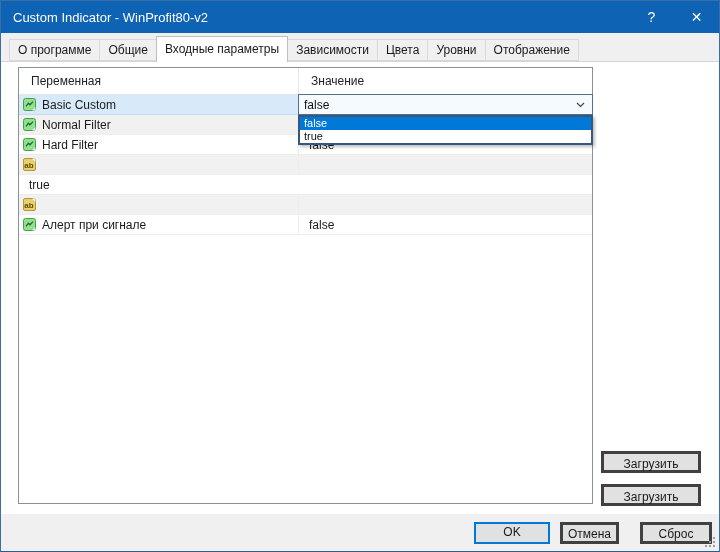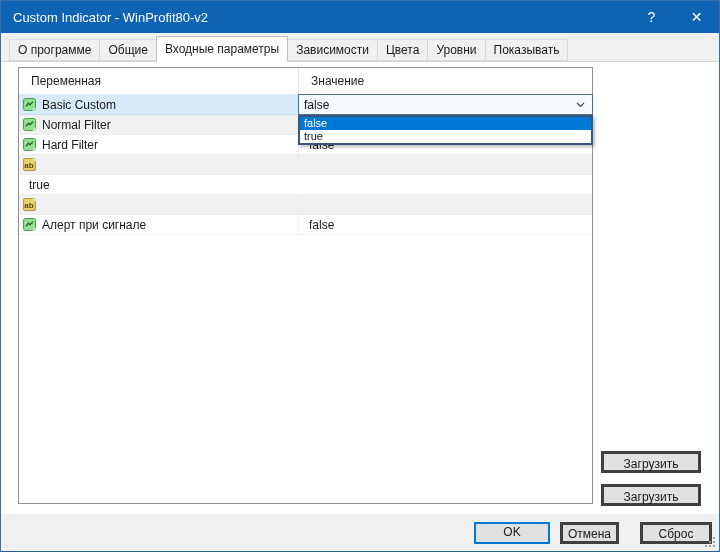--- a/index.html
+++ b/index.html
@@ -119,21 +119,21 @@
     <div class="tb-btn">✕</div>
   </div>
 
   <div class="tabstrip">
     <div class="tab">О программе</div>
     <div class="tab">Общие</div>
     <div class="tab active">Входные параметры</div>
     <div class="tab">Зависимости</div>
     <div class="tab">Цвета</div>
     <div class="tab">Уровни</div>
-    <div class="tab">Показывать</div>
+    <div class="tab">Отображение</div>
   </div>
 
   <div class="tabpage"></div>
 
   <div class="ptable">
     <div class="thead">
       <div class="th name">Переменная</div>
       <div class="th val">Значение</div>
     </div>
 

